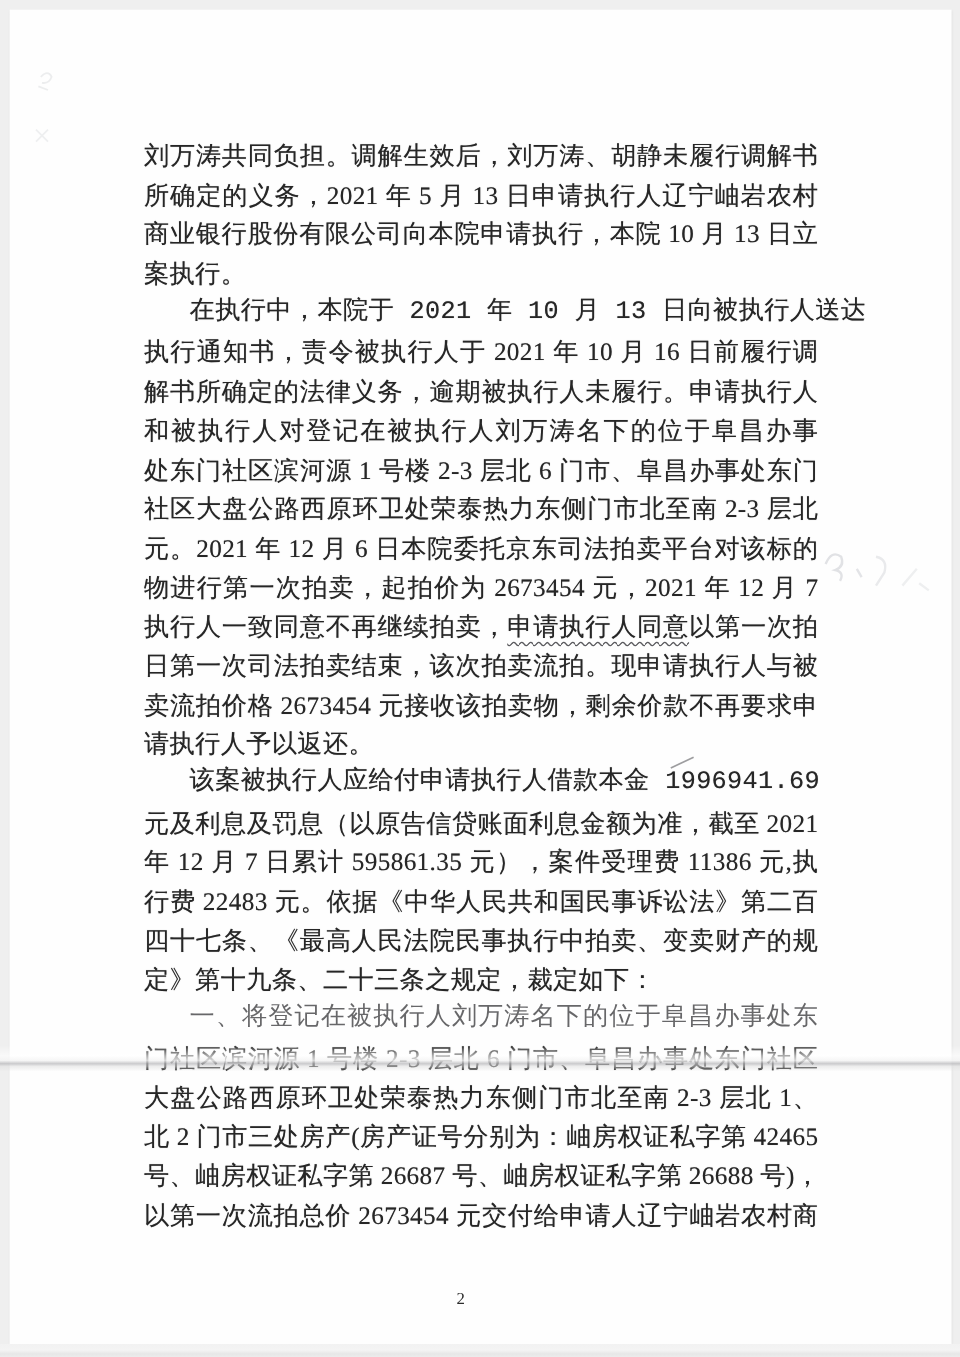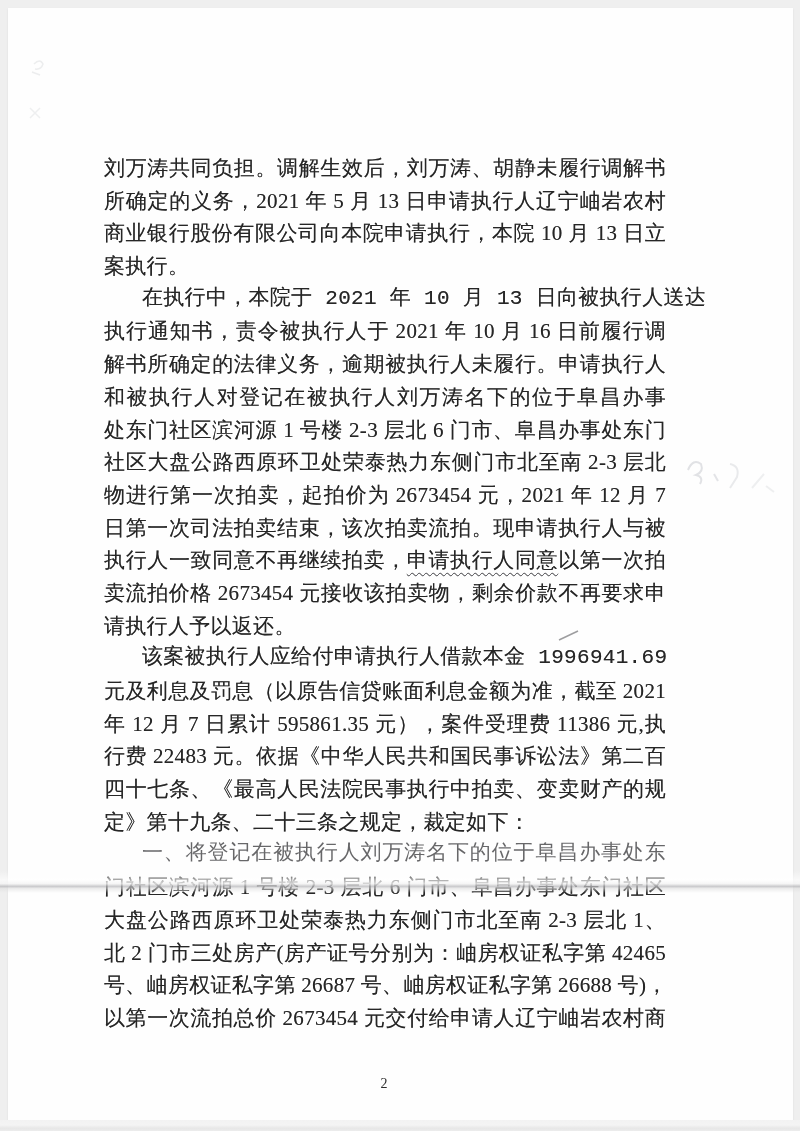--- a/index.html
+++ b/index.html
@@ -29,24 +29,23 @@
   .bottom-strip {
     position: absolute;
     left: 0;
     top: 1120px;
     width: 800px;
     height: 11px;
     background: linear-gradient(to bottom, #f2f2f2 0%, #f4f4f4 45%, #e7e7e7 75%, #ececec 100%);
   }
   .text-block {
     position: absolute;
-    left: 96px;   
+    left: 112px;   
     top: 106px;   
     width: 562px;
-    margin-top: 38px;
   }
   .line {
     height: 32.7px;
     line-height: 32.7px;
     font-size: 21px;
     color: #262626;
     letter-spacing: 0.3px;
     text-align: justify;
     text-align-last: justify;
     white-space: nowrap;
@@ -116,23 +115,24 @@
         <div class="line">刘万涛共同负担。调解生效后，刘万涛、胡静未履行调解书</div>
         <div class="line">所确定的义务，2021 年 5 月 13 日申请执行人辽宁岫岩农村</div>
         <div class="line">商业银行股份有限公司向本院申请执行，本院 10 月 13 日立</div>
         <div class="line end">案执行。</div>
         <div class="line indent">在执行中，本院于 2021 年 10 月 13 日向被执行人送达</div>
         <div class="line">执行通知书，责令被执行人于 2021 年 10 月 16 日前履行调</div>
         <div class="line">解书所确定的法律义务，逾期被执行人未履行。申请执行人</div>
         <div class="line">和被执行人对登记在被执行人刘万涛名下的位于阜昌办事</div>
         <div class="line">处东门社区滨河源 1 号楼 2-3 层北 6 门市、阜昌办事处东门</div>
         <div class="line">社区大盘公路西原环卫处荣泰热力东侧门市北至南 2-3 层北</div>
+        <div class="line">元。2021 年 12 月 6 日本院委托京东司法拍卖平台对该标的</div>
         <div class="line">物进行第一次拍卖，起拍价为 2673454 元，2021 年 12 月 7</div>
+        <div class="line"><span>执行人一致同意不再继续拍卖，</span><span class="wavy">申请执行人同意</span><span>以第一次拍</span></div>
         <div class="line">日第一次司法拍卖结束，该次拍卖流拍。现申请执行人与被</div>
-        <div class="line"><span>执行人一致同意不再继续拍卖，</span><span class="wavy">申请执行人同意</span><span>以第一次拍</span></div>
         <div class="line">卖流拍价格 2673454 元接收该拍卖物，剩余价款不再要求申</div>
         <div class="line end">请执行人予以返还。</div>
         <div class="line indent">该案被执行人应给付申请执行人借款本金 1996941.69</div>
         <div class="line">元及利息及罚息（以原告信贷账面利息金额为准，截至 2021</div>
         <div class="line">年 12 月 7 日累计 595861.35 元），案件受理费 11386 元,执</div>
         <div class="line">行费 22483 元。依据《中华人民共和国民事诉讼法》第二百</div>
         <div class="line">四十七条、《最高人民法院民事执行中拍卖、变卖财产的规</div>
         <div class="line end">定》第十九条、二十三条之规定，裁定如下：</div>
         <div class="line indent faded">一、将登记在被执行人刘万涛名下的位于阜昌办事处东</div>
         <div class="line">门社区滨河源 1 号楼 2-3 层北 6 门市、阜昌办事处东门社区</div>

